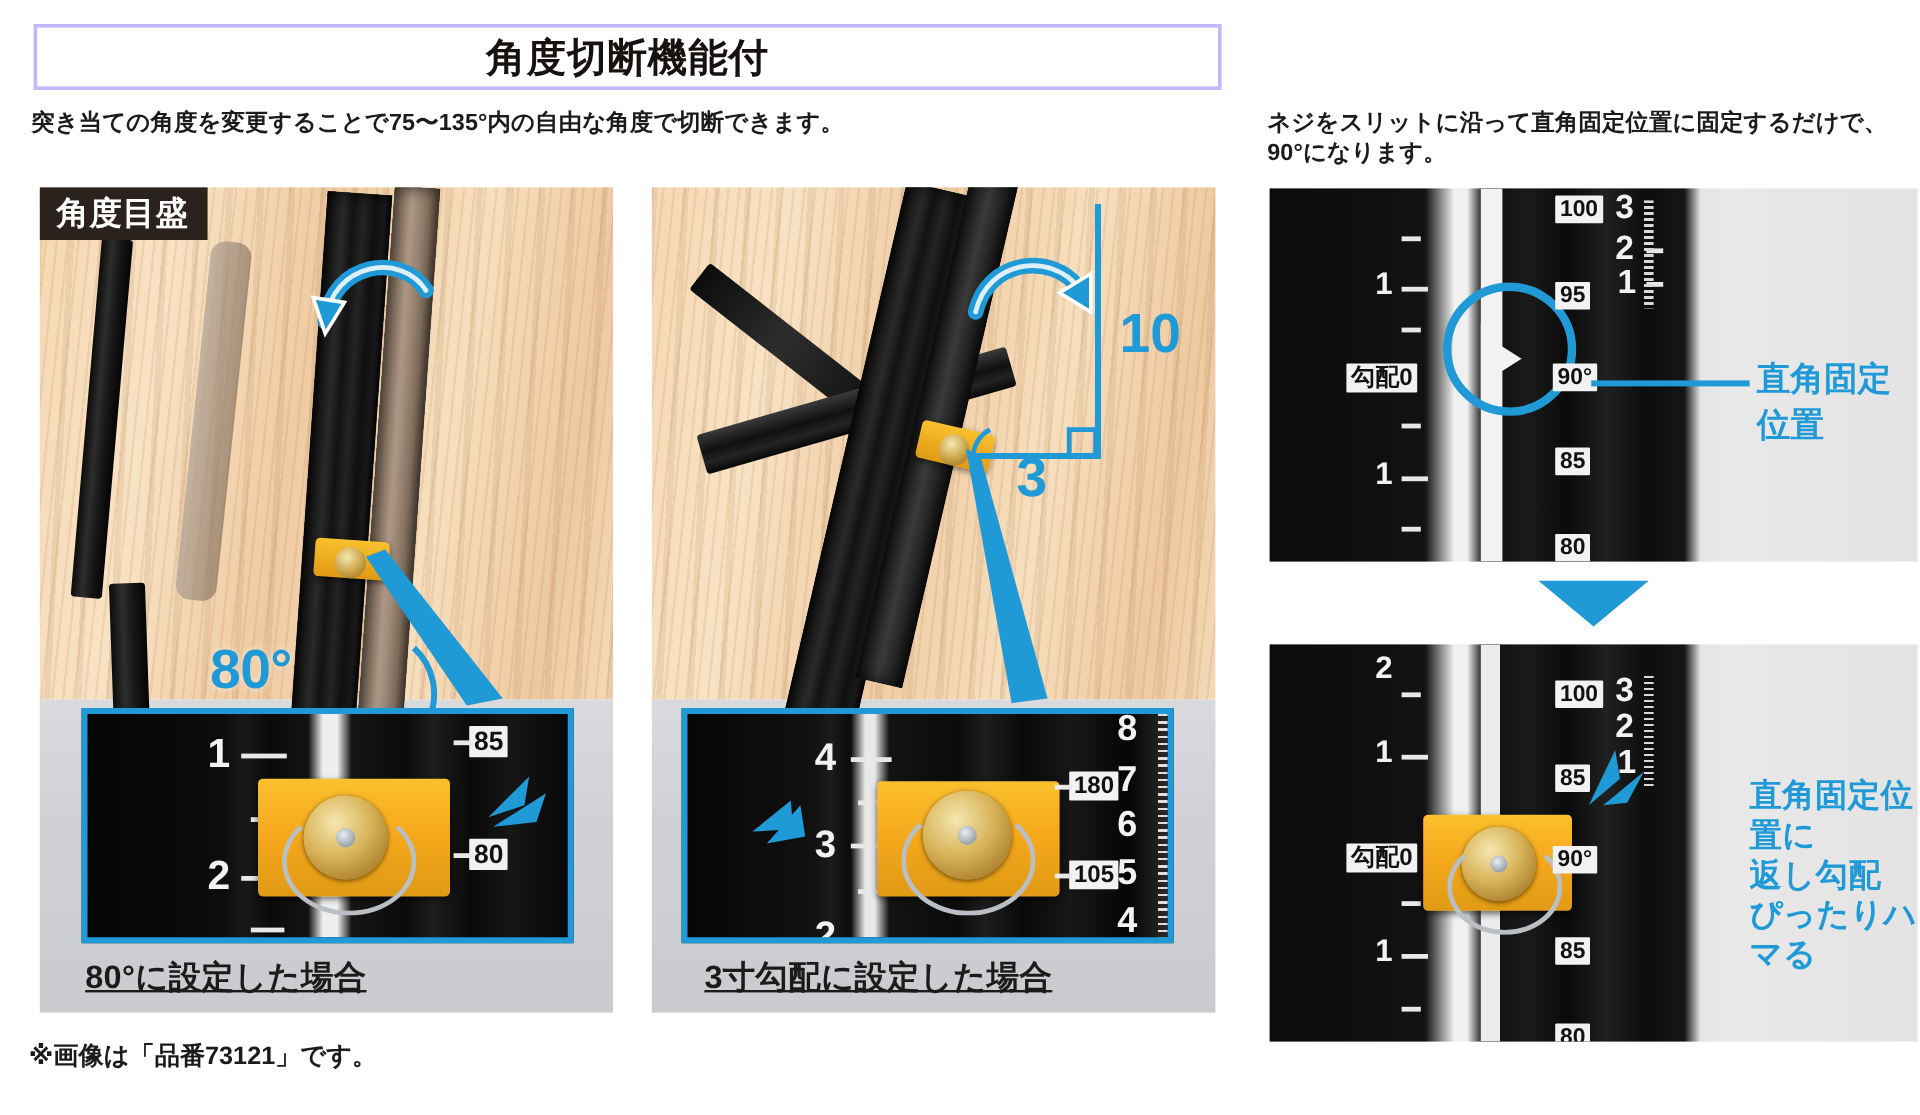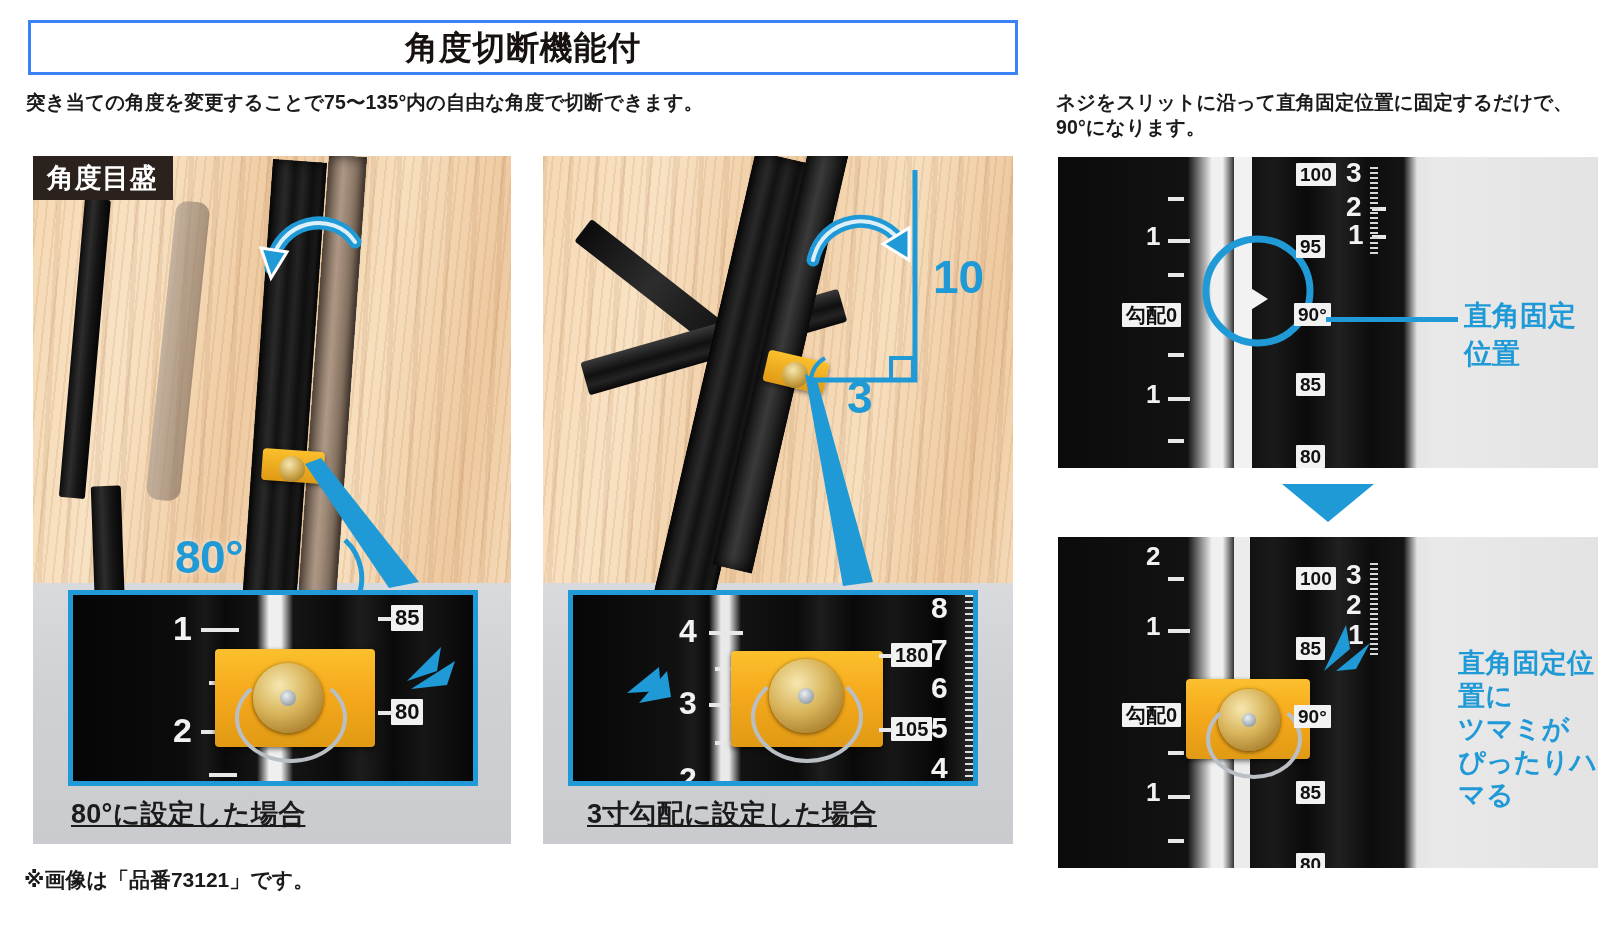--- a/index.html
+++ b/index.html
@@ -10,21 +10,21 @@
     font-family:"Liberation Sans","DejaVu Sans",sans-serif;
     color:#1a1a1a;
     overflow:hidden;
     position:relative;
   }
   .page{position:relative;width:1600px;height:929px;}
 
   
   .hdr-box{
     position:absolute;
-    border:3px solid #3b82f6;
+    border:3px solid #c4b5fd;
     background:#ffffff;
     display:flex;align-items:center;justify-content:center;
     box-sizing:border-box;
   }
   .hdr-box .hdr-text{
     font-weight:bold;
     color:#17120f;
     letter-spacing:0.02em;
     line-height:1;
     white-space:nowrap;
@@ -389,18 +389,18 @@
     <div class="badge" style="left:238px;top:316px;font-size:19px;">80</div>
     <div style="position:absolute;left:312px;top:26px;width:8px;height:92px;background:repeating-linear-gradient(180deg,#d8d8d8 0 2px,transparent 2px 5px);"></div>
 
     <svg style="position:absolute;left:252px;top:82px;width:72px;height:62px;" viewBox="0 0 72 62">
       <polygon points="14,52 36,6 40,30" fill="#1f9ad6"></polygon>
       <polygon points="26,52 60,24 46,50" fill="#1f9ad6"></polygon>
     </svg>
 
     <div class="note-blue" style="left:400px;top:110px;font-size:27px;">
       <div>直角固定位置に</div>
-      <div>ツマミが</div>
+      <div>返し勾配</div>
       <div>ぴったりハマる</div>
     </div>
   </div>
 
 </div>
 
 </body></html>

